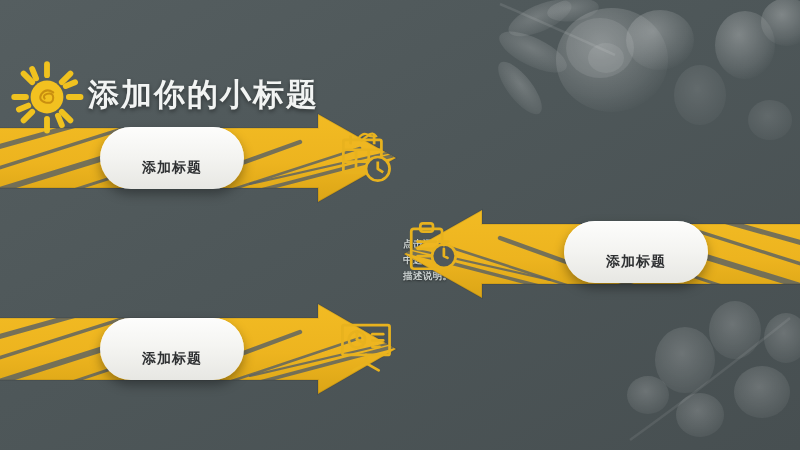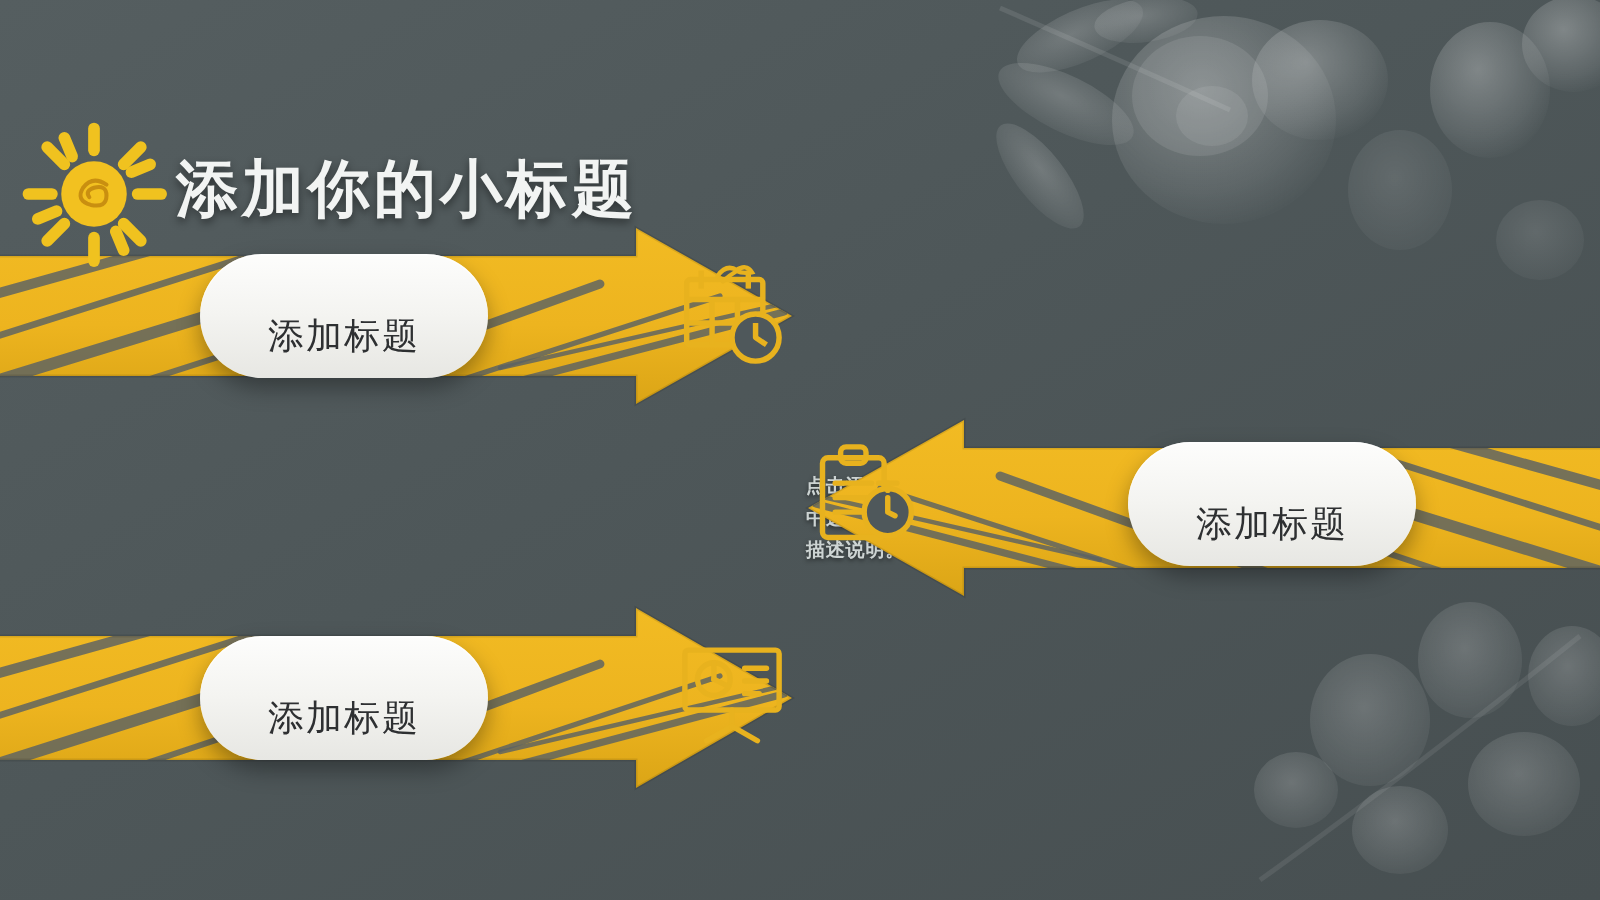--- a/index.html
+++ b/index.html
@@ -38,21 +38,21 @@
   
   .pill {
     position:absolute;
     width:144px; height:62px; border-radius:31px;
     background:linear-gradient(180deg,#fdfdfc 0%,#f4f4f1 48%,#e7e7e3 100%);
     box-shadow:0 5px 11px rgba(0,0,0,.34), 0 1px 0 rgba(255,255,255,.6) inset;
     display:flex; align-items:center; justify-content:center;
     z-index:6;
   }
   .pill-text {
-    font-size:18px; font-weight:normal; color:#2e3032;
+    font-size:14px; font-weight:bold; color:#2e3032;
     letter-spacing:1px;
     margin-top:20px;
   }
 
   
   .glyph { position:absolute; width:58px; height:58px; z-index:6; }
 
   
   .para {
     position:absolute; z-index:6;

